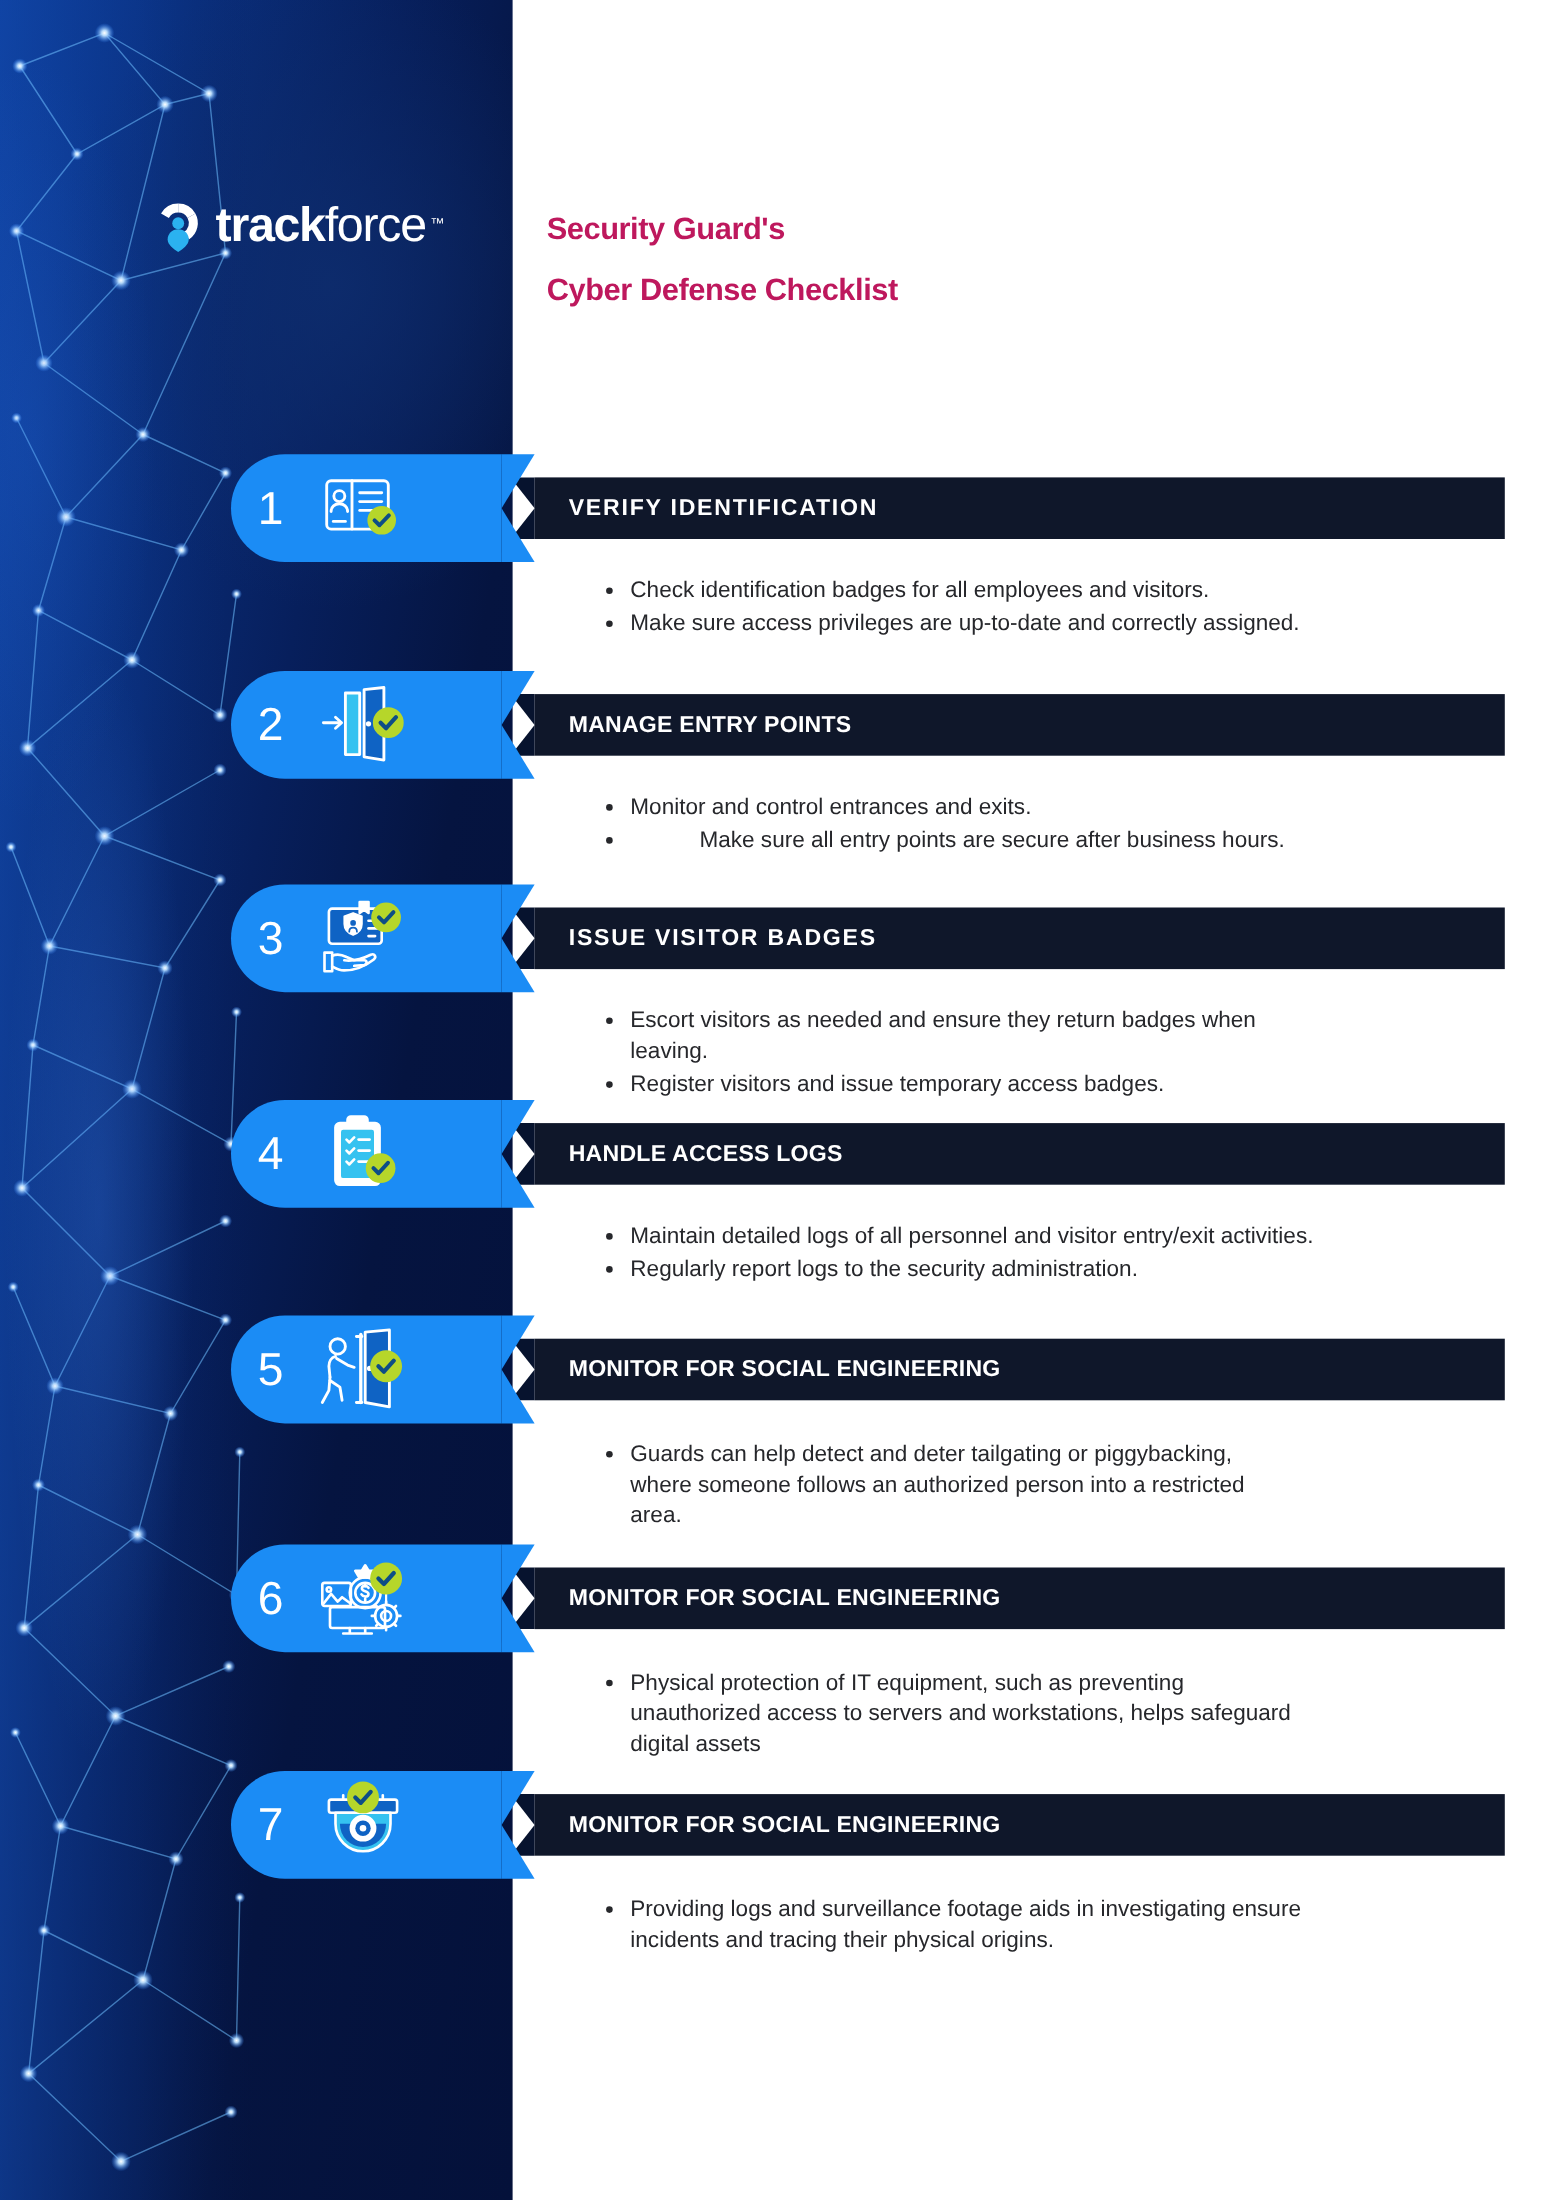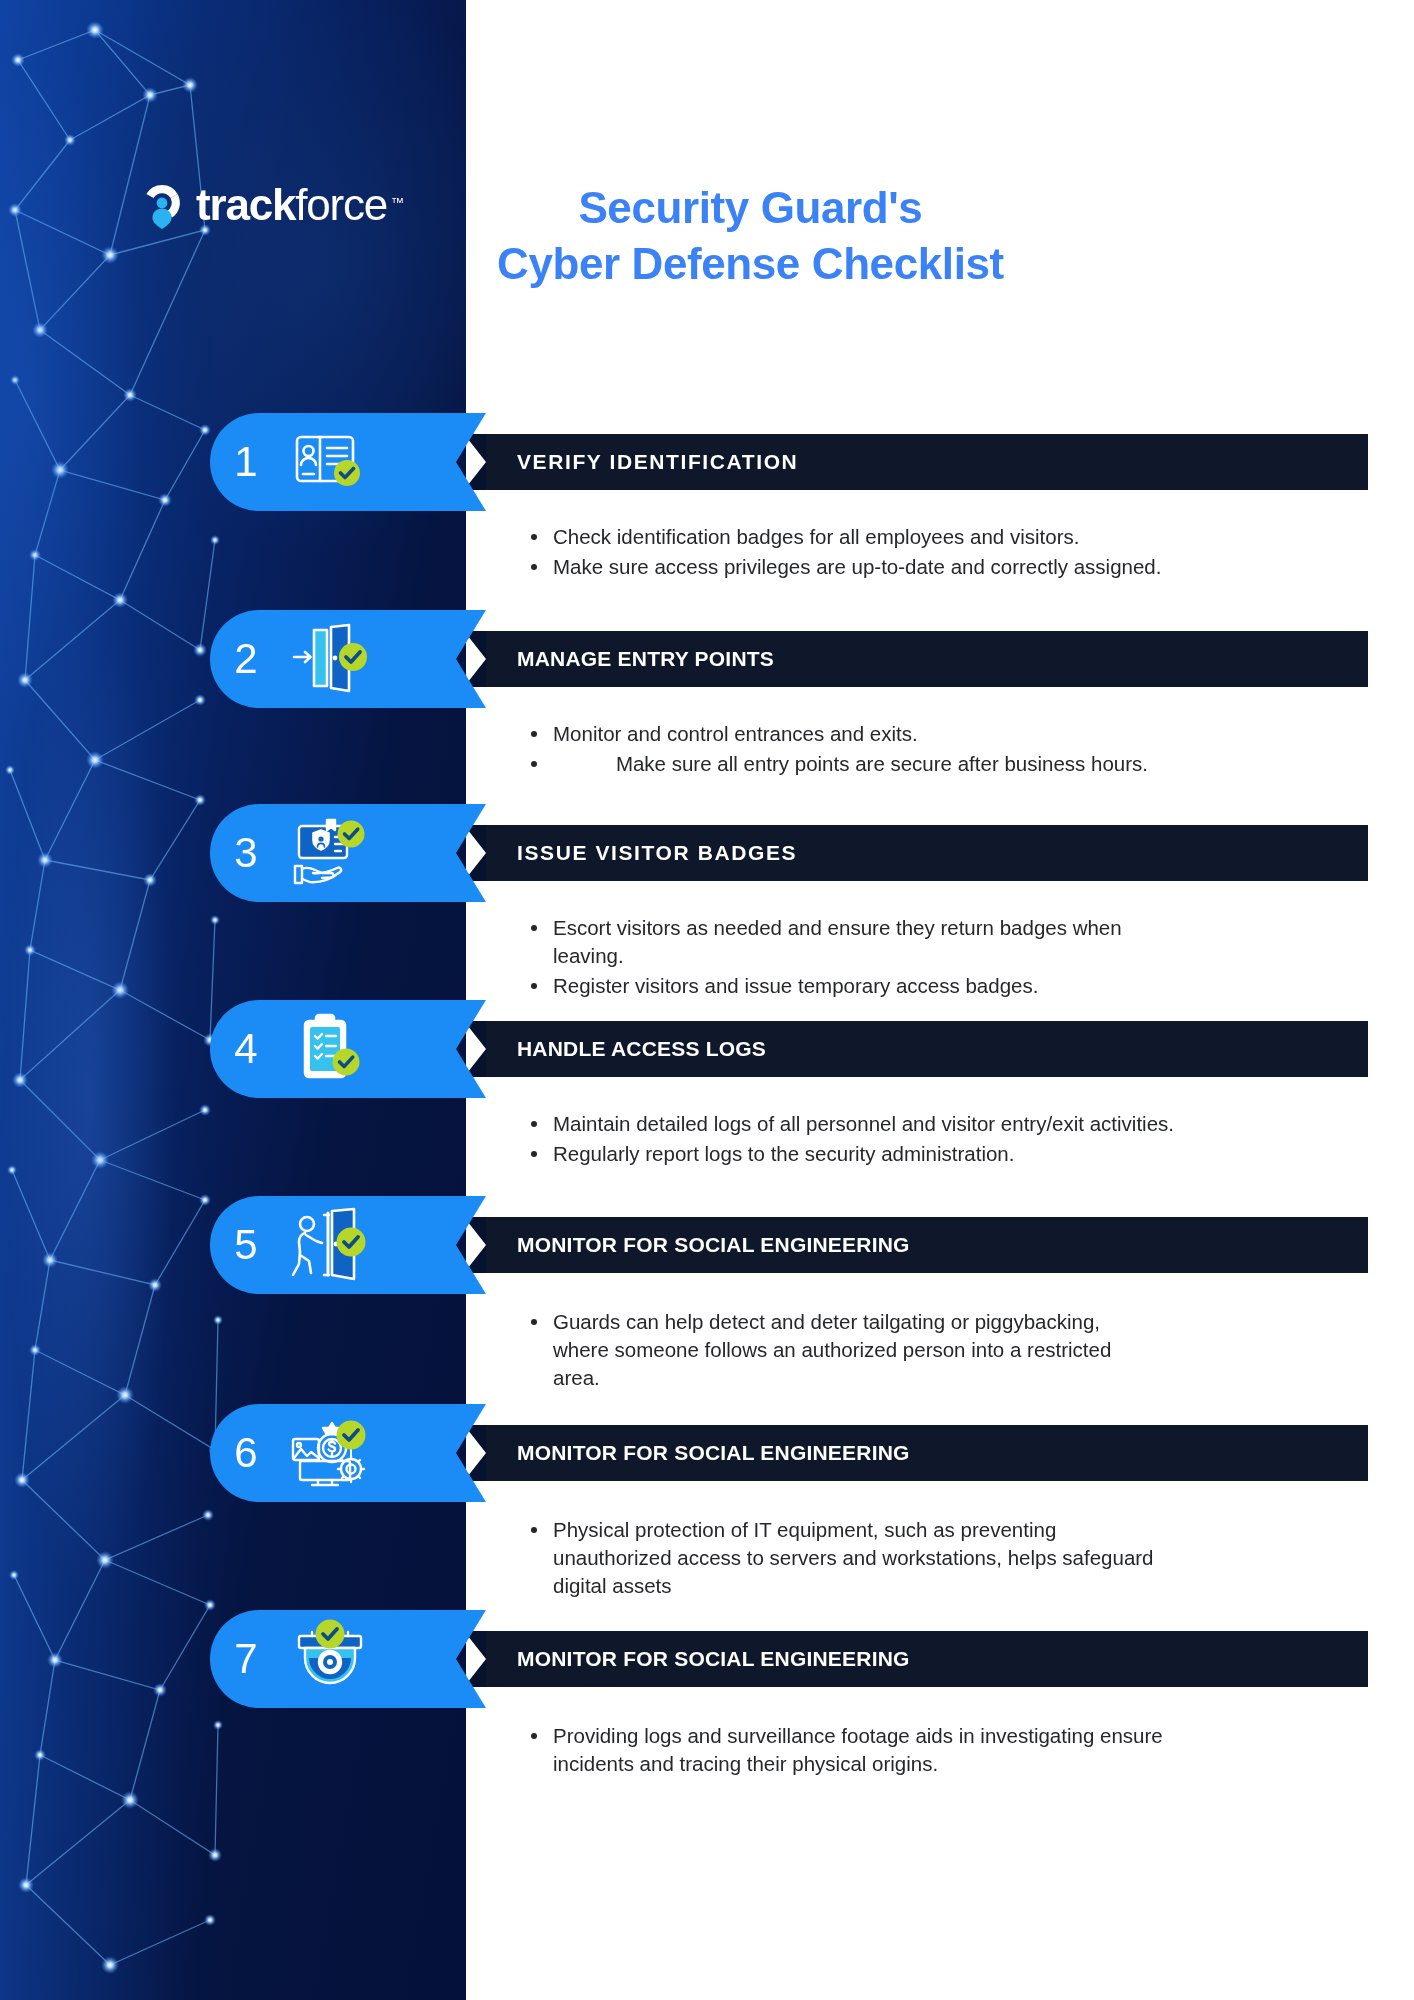--- a/index.html
+++ b/index.html
@@ -72,26 +72,25 @@
     top: -2px; right: -17px;
     font-size: 13px;
     font-weight: 400;
     letter-spacing: 0;
   }
 
   
   .title {
     position: absolute;
     left: 497px; top: 180px;
-    color: #3b82f6;
-    font-size: 44px;
+    color: #be185d;
+    font-size: 28px;
     font-weight: 700;
     line-height: 56px;
     letter-spacing: -0.4px;
-    text-align: center;
   }
   .title .l2 { display: block; }
 
   
   .list { position: absolute; left: 0; top: 0; width: 1414px; }
 
   .item { position: absolute; left: 0; width: 1414px; }
 
   
   .pill {
@@ -161,21 +160,21 @@
     font-weight: 700;
     letter-spacing: 1.6px;
     padding-left: 31px;
     white-space: nowrap;
   }
   .bar-title.tight { letter-spacing: 0.2px; }
 
   
   .bullets {
     position: absolute;
-    left: 528px;
+    left: 548px;
     width: 830px;
     list-style: none;
   }
   .bullets li {
     position: relative;
     color: #26272b;
     font-size: 20.5px;
     line-height: 28px;
     padding-left: 25px;
     margin-bottom: 2px;

